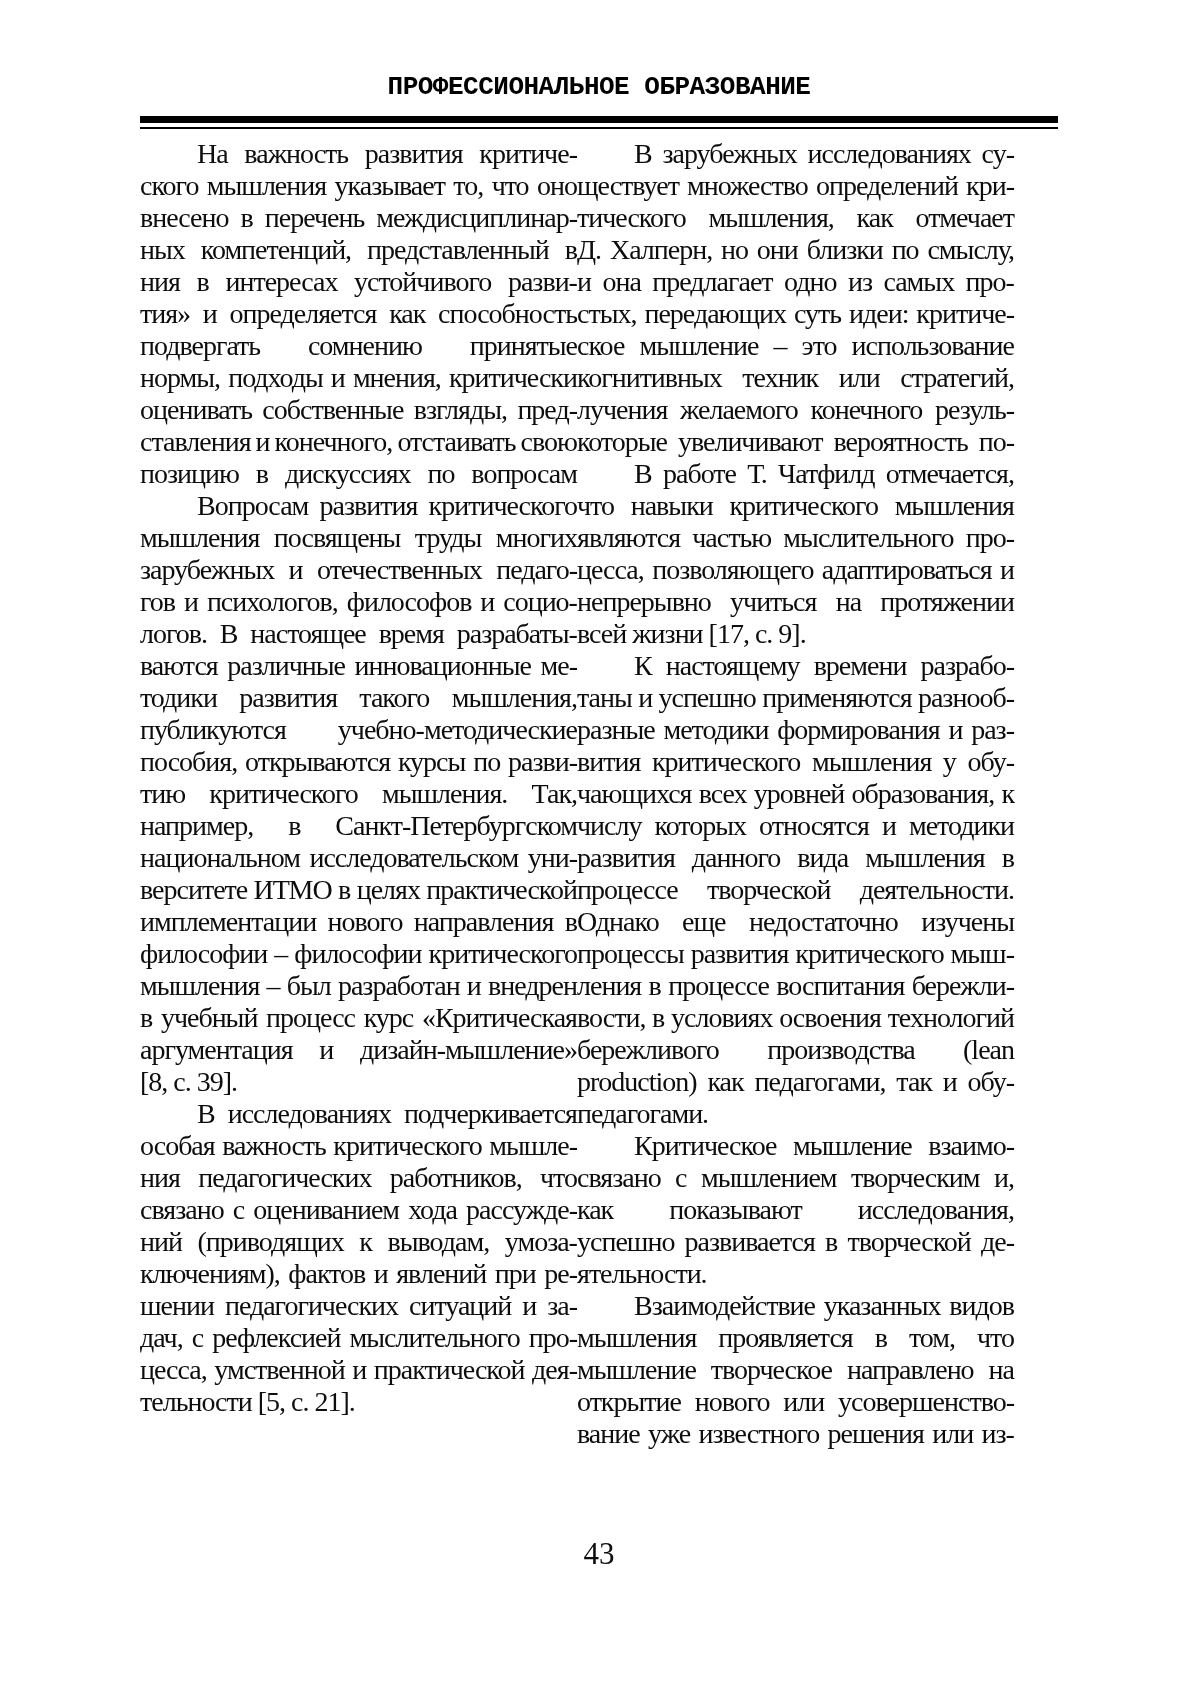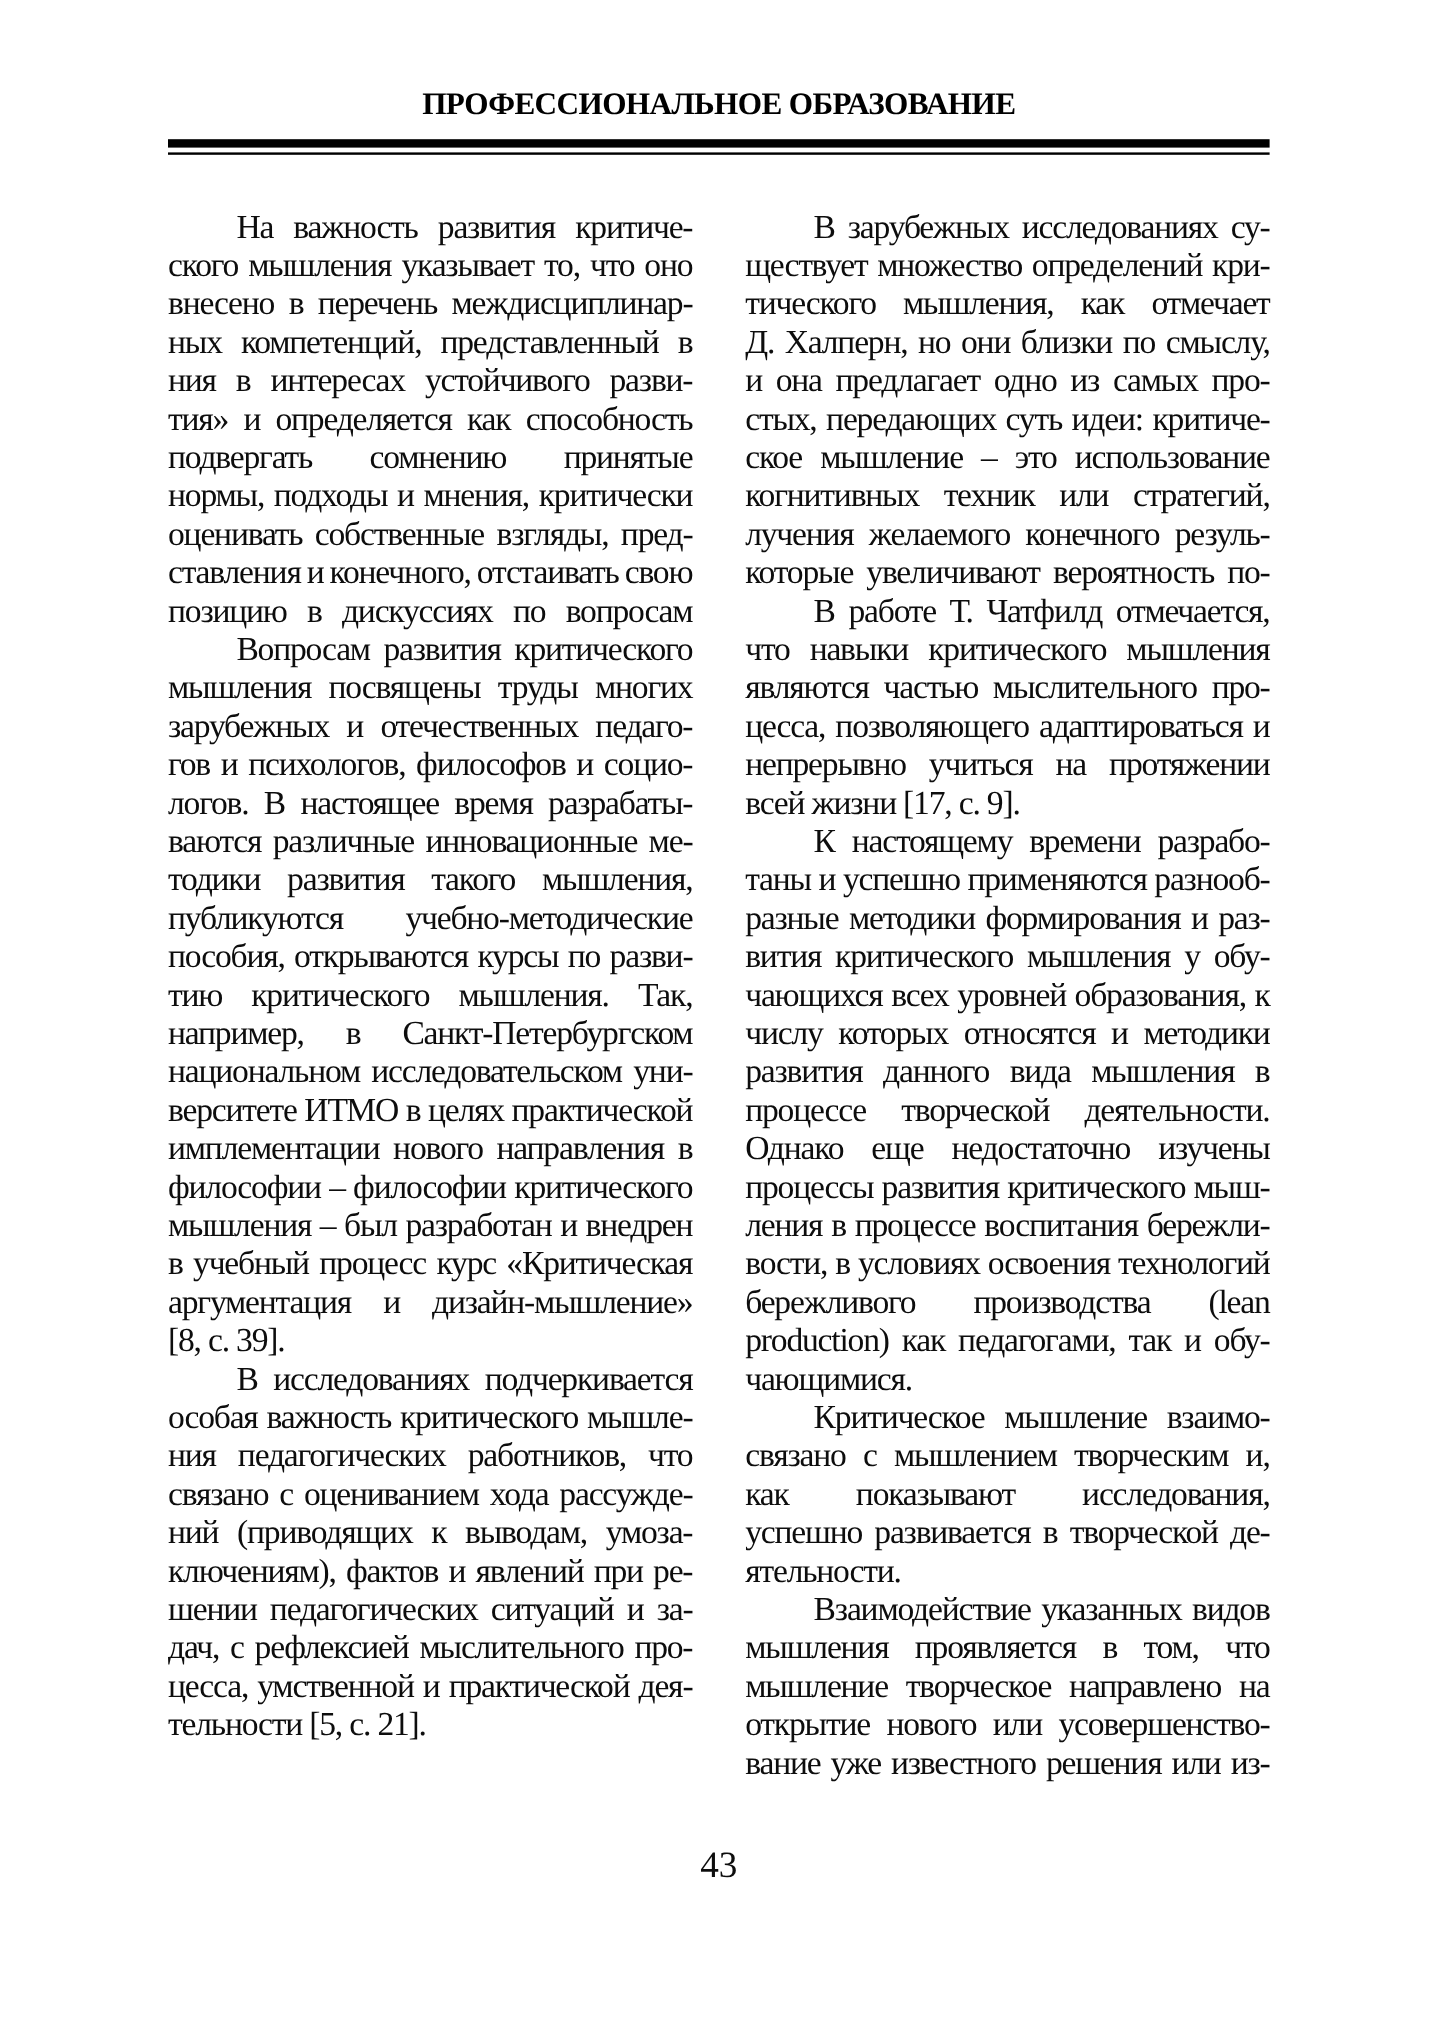--- a/index.html
+++ b/index.html
@@ -12,21 +12,21 @@
     color: #0d0d0d;
     font-family: "Liberation Serif", "DejaVu Serif", serif;
     overflow: hidden;
   }
   .header {
     position: absolute;
     top: 72px;
     left: 140px;
     width: 918px;
     text-align: center;
-    font-family: Liberation Serif, serif;
+    font-family: Liberation Mono, monospace;
     font-weight: bold;
     font-size: 26px;
     letter-spacing: -0.5px;
     color: #000000;
   }
   .rule-thick {
     position: absolute;
     top: 116px;
     left: 140px;
     width: 918px;
@@ -40,22 +40,20 @@
     width: 918px;
     height: 2px;
     background: #000000;
   }
   .columns {
     position: absolute;
     top: 138px;
     left: 140px;
     width: 918px;
     display: flex;
-    gap: 44px;
-    margin-top: 36px;
   }
   .column {
     width: 437px;
     flex: 0 0 437px;
     font-size: 28px;
     letter-spacing: -1px;
   }
   .paragraph { margin: 0; }
   .line {
     height: 32px;
@@ -166,21 +164,21 @@
           <div class="line just"><span>чающихся</span><span>всех</span><span>уровней</span><span>образования,</span><span>к</span></div>
           <div class="line just"><span>числу</span><span>которых</span><span>относятся</span><span>и</span><span>методики</span></div>
           <div class="line just"><span>развития</span><span>данного</span><span>вида</span><span>мышления</span><span>в</span></div>
           <div class="line just"><span>процессе</span><span>творческой</span><span>деятельности.</span></div>
           <div class="line just"><span>Однако</span><span>еще</span><span>недостаточно</span><span>изучены</span></div>
           <div class="line just"><span>процессы</span><span>развития</span><span>критического</span><span>мыш-</span></div>
           <div class="line just"><span>ления</span><span>в</span><span>процессе</span><span>воспитания</span><span>бережли-</span></div>
           <div class="line just"><span>вости,</span><span>в</span><span>условиях</span><span>освоения</span><span>технологий</span></div>
           <div class="line just"><span>бережливого</span><span>производства</span><span>(lean</span></div>
           <div class="line just"><span>production)</span><span>как</span><span>педагогами,</span><span>так</span><span>и</span><span>обу-</span></div>
-          <div class="line plain">чающимися.</div>
+          <div class="line plain">педагогами.</div>
         </div>
         <div class="paragraph">
           <div class="line indent just"><span>Критическое</span><span>мышление</span><span>взаимо-</span></div>
           <div class="line just"><span>связано</span><span>с</span><span>мышлением</span><span>творческим</span><span>и,</span></div>
           <div class="line just"><span>как</span><span>показывают</span><span>исследования,</span></div>
           <div class="line just"><span>успешно</span><span>развивается</span><span>в</span><span>творческой</span><span>де-</span></div>
           <div class="line plain">ятельности.</div>
         </div>
         <div class="paragraph">
           <div class="line indent just"><span>Взаимодействие</span><span>указанных</span><span>видов</span></div>

